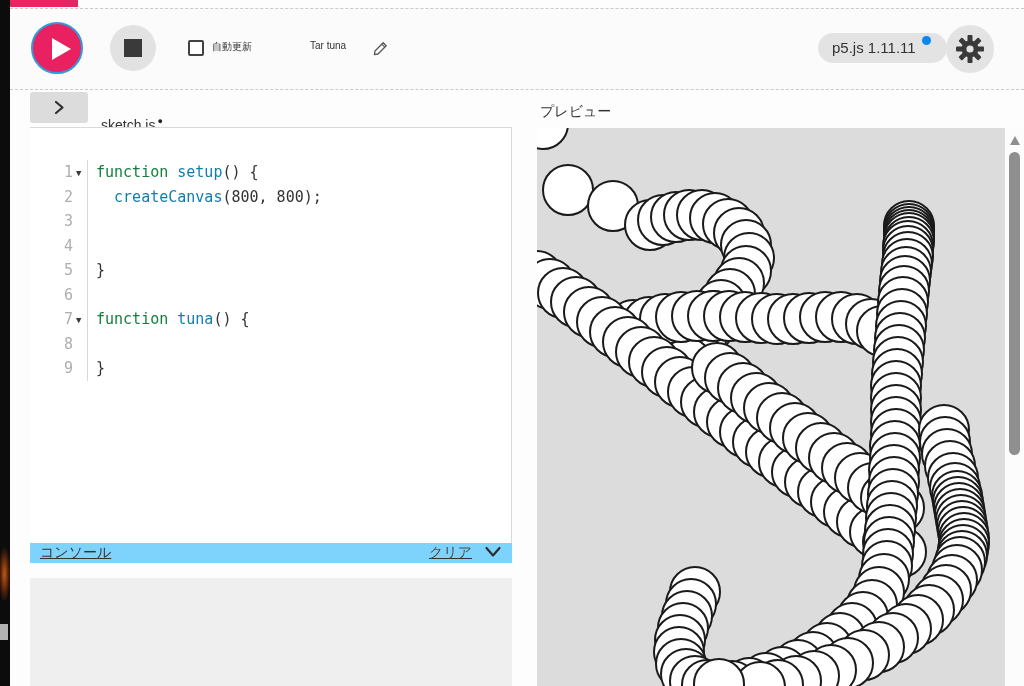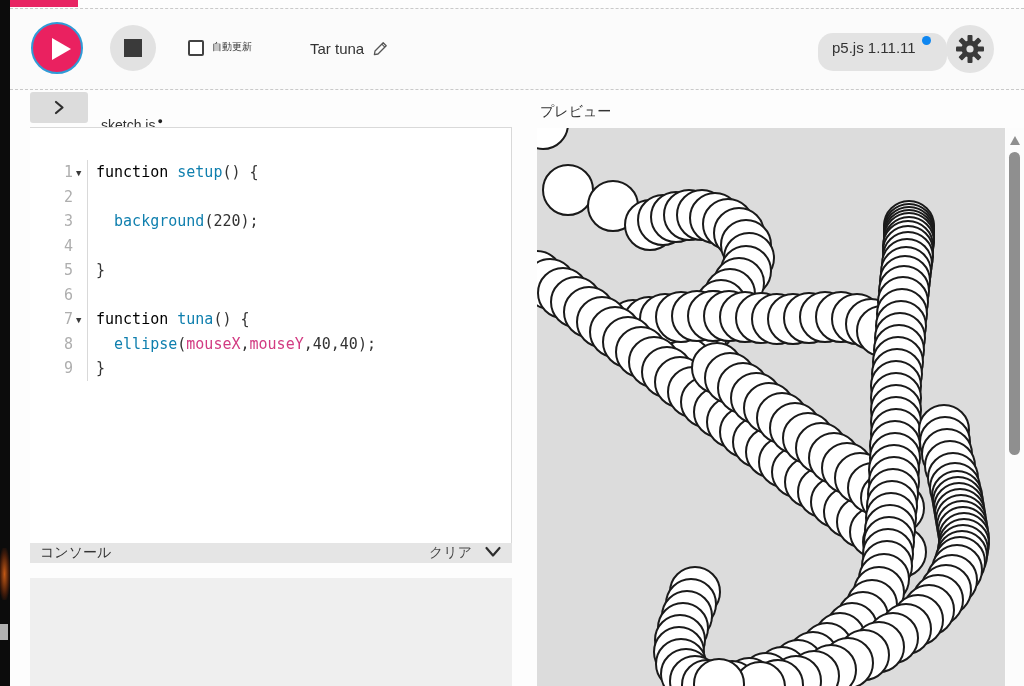--- a/index.html
+++ b/index.html
@@ -18,50 +18,50 @@
   #toolbar { left:10px; top:8px; width:1014px; height:82px; background:#fbfbfb;
              border-top:1px dashed #c9c9c9; border-bottom:1px dashed #c9c9c9; }
   #play-btn { left:31px; top:22px; width:52px; height:52px; border-radius:50%;
               background:#ea2160; border:2px solid #2f9bd7; cursor:pointer; }
   #play-tri { position:absolute; left:19px; top:14px; width:0; height:0;
               border-left:19px solid #fff; border-top:11px solid transparent; border-bottom:11px solid transparent; }
   #stop-btn { left:110px; top:25px; width:46px; height:46px; border-radius:50%; background:#e2e2e2; cursor:pointer; }
   #stop-sq  { position:absolute; left:14px; top:14px; width:18px; height:18px; background:#3a3a3a; }
   #auto-box { left:188px; top:40px; width:16px; height:16px; border:2px solid #424242; border-radius:2px; background:#fff; cursor:pointer; }
   #auto-label { left:212px; top:40px; font-size:10px; }
-  #proj-name  { left:310px; top:40px; font-size:15px; font-weight:500; }
+  #proj-name  { left:310px; top:40px; font-size:10px; font-weight:500; }
   #pencil     { left:372px; top:41px; width:16px; height:16px; cursor:pointer; }
-  #ver-badge  { left:818px; top:33px; height:38px; border-radius:15px; background:#e3e3e3;
+  #ver-badge  { left:818px; top:33px; height:30px; border-radius:15px; background:#e3e3e3;
                 padding:0 16px 0 14px; font-size:15px; line-height:30px; cursor:pointer; }
   #ver-dot    { display:inline-block; width:9px; height:9px; border-radius:50%; background:#0e86f0;
                 margin-left:6px; vertical-align:8px; }
   #gear-btn   { left:946px; top:25px; width:48px; height:48px; border-radius:50%; background:#e3e3e3; cursor:pointer; }
 
   
   #collapse-btn { left:30px; top:92px; width:58px; height:31px; background:#dcdcdc; border-radius:3px; cursor:pointer;
                   display:flex; align-items:center; justify-content:center; }
   #file-tab { left:101px; top:116px; font-size:14px; cursor:pointer; }
   #file-dot { font-size:9px; vertical-align:6px; margin-left:2px; color:#222; }
 
   
   #editor-box { left:30px; top:127px; width:482px; height:416px; background:#fff;
                 border-top:1px solid #d9d9d9; border-right:1px solid #d9d9d9; overflow:hidden; }
   #code-lines { padding-top:32px; font-family:"DejaVu Sans Mono", monospace; font-size:15px; }
   .code-line  { display:flex; height:24.5px; line-height:24.5px; white-space:pre; }
   .gut  { width:46px; text-align:right; padding-right:3px; color:#aeaeae; flex:none; }
   .fold { width:12px; flex:none; border-right:1px solid #d9d9d9; font-size:9px; color:#3a3a3a; text-align:left; line-height:26px; }
   .code { padding-left:8px; }
-  .tk-kw { color:#000000;margin-top:40px; }
+  .tk-kw { color:#15803d;margin-top:40px; }
   .tk-fn { color:#0f7fae; font-weight:normal; }
   .tk-vr { color:#d23b82; }
   .tk-pl { color:#333; }
 
   
-  #console-bar { left:30px; top:543px; width:482px; height:20px; background:#e5e5e5;
-                 display:flex; align-items:center; font-size:14px; }
+  #console-bar { left:30px; top:543px; width:482px; height:20px; background:#7dd3fc;
+                 display:flex; align-items:center; font-size:14px;text-decoration:underline; }
   #console-title { margin-left:10px; }
   #console-spacer { flex:1; }
   #console-clear { color:#4a4a4a; cursor:pointer; }
   #console-chevron { margin:0 10px 0 12px; cursor:pointer; }
   #console-out { left:30px; top:578px; width:482px; height:108px; background:#efefef; }
 
   
   #preview-label { left:540px; top:103px; font-size:14px;font-family:Liberation Mono, monospace; }
   #preview-canvas { left:537px; top:128px; width:468px; height:558px; background:#dcdcdc; overflow:hidden; }
   #preview-canvas svg { display:block; }
@@ -117,27 +117,27 @@
 <div class="abs" id="collapse-btn">
   <svg width="16" height="17" viewBox="0 0 16 17">
     <polyline points="5,3 11.5,8.5 5,14" fill="none" stroke="#2e2e2e" stroke-width="2.2" stroke-linecap="round" stroke-linejoin="round"></polyline>
   </svg>
 </div>
 <div class="abs" id="file-tab"><span>sketch.js</span><span id="file-dot">●</span></div>
 
 <div class="abs" id="editor-box">
   <div id="code-lines">
       <div class="code-line"><span class="gut">1</span><span class="fold">▼</span><span class="code"><span class="tk-kw">function </span><span class="tk-fn">setup</span><span class="tk-pl">() {</span></span></div>
-      <div class="code-line"><span class="gut">2</span><span class="fold"></span></div>
-      <div class="code-line"><span class="gut">3</span><span class="fold"></span><span class="code"><span class="tk-pl">  </span><span class="tk-fn">background</span><span class="tk-pl">(220);</span></span></div>
+      <div class="code-line"><span class="gut">2</span><span class="fold"></span><span class="code"><span class="tk-pl">  </span><span class="tk-fn">createCanvas</span><span class="tk-pl">(800, 800);</span></span></div>
+      <div class="code-line"><span class="gut">3</span><span class="fold"></span></div>
       <div class="code-line"><span class="gut">4</span><span class="fold"></span><span class="code"></span></div>
       <div class="code-line"><span class="gut">5</span><span class="fold"></span><span class="code"><span class="tk-pl">}</span></span></div>
       <div class="code-line"><span class="gut">6</span><span class="fold"></span><span class="code"></span></div>
       <div class="code-line"><span class="gut">7</span><span class="fold">▼</span><span class="code"><span class="tk-kw">function </span><span class="tk-fn">tuna</span><span class="tk-pl">() {</span></span></div>
-      <div class="code-line"><span class="gut">8</span><span class="fold"></span><span class="code"><span class="tk-pl">  </span><span class="tk-fn">ellipse</span><span class="tk-pl">(</span><span class="tk-vr">mouseX</span><span class="tk-pl">,</span><span class="tk-vr">mouseY</span><span class="tk-pl">,40,40);</span></span></div>
+      <div class="code-line"><span class="gut">8</span><span class="fold"></span></div>
       <div class="code-line"><span class="gut">9</span><span class="fold"></span><span class="code"><span class="tk-pl">}</span></span></div>
     </div>
 </div>
 
 <div class="abs" id="console-bar">
   <span id="console-title">コンソール</span>
   <span id="console-spacer"></span>
   <span id="console-clear">クリア</span>
   <span id="console-chevron">
     <svg width="18" height="14" viewBox="0 0 18 14">

